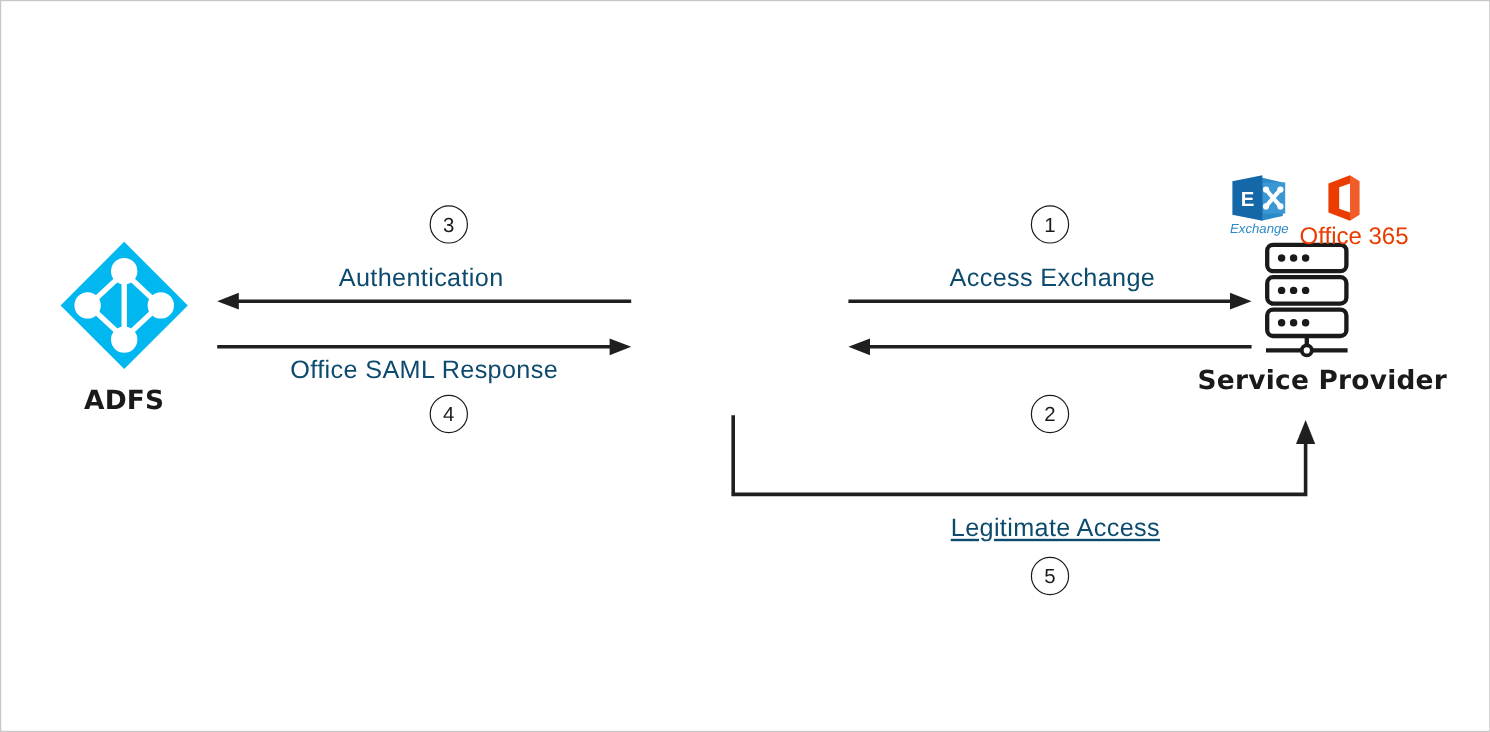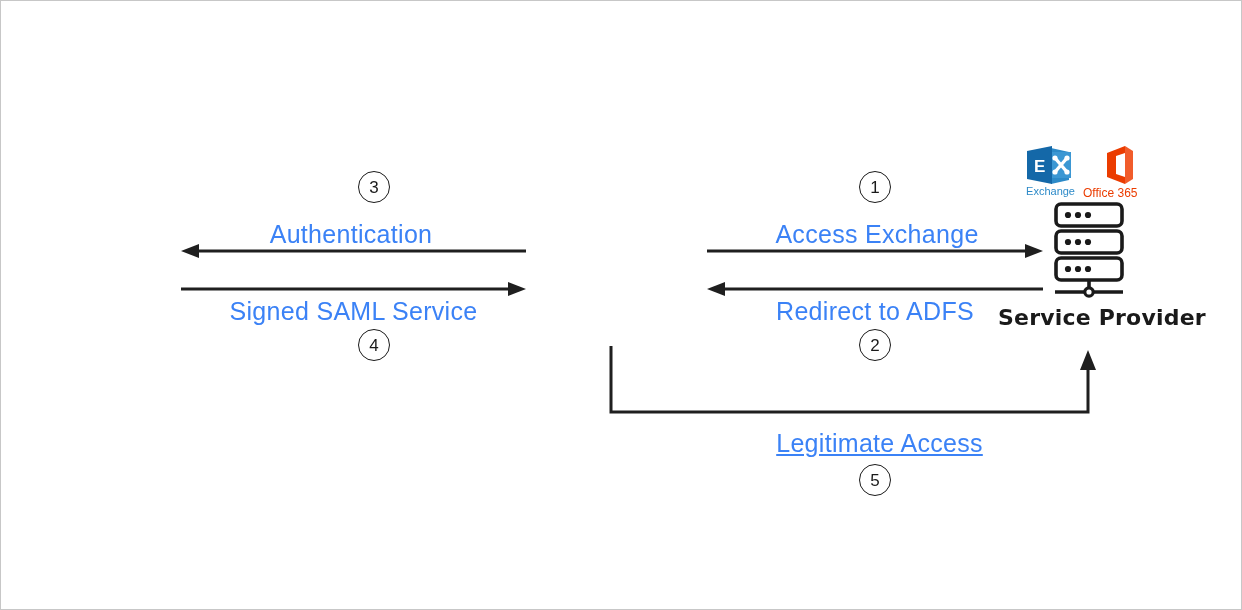--- a/index.html
+++ b/index.html
@@ -27,22 +27,22 @@
     font-weight: bold;
     font-size: 22px;
     color: #1a1a1a;
     letter-spacing: 0.2px;
     text-align: center;
     white-space: nowrap;
   }
   .flow-label {
     font-family: "Liberation Sans", sans-serif;
     font-weight: 400;
-    font-size: 25px;
-    color: #3b82f6;
+    font-size: 21px;
+    color: #0c4a6e;
     text-align: center;
     white-space: nowrap;
     letter-spacing: 0.3px;
   }
   .step-badge {
     width: 32px;
     height: 32px;
     border: 1.6px solid #1a1a1a;
     border-radius: 50%;
     box-sizing: border-box;
@@ -54,32 +54,53 @@
     color: #1a1a1a;
     line-height: 1;
   }
   .brand-caption {
     font-family: "Liberation Sans", sans-serif;
     font-size: 11px;
     white-space: nowrap;
   }
   .o365-caption {
     font-family: "Liberation Sans", sans-serif;
-    font-size: 12px;
+    font-size: 20px;
     white-space: nowrap;
   }
 
   
   svg { display: block; overflow: visible; }
 </style>
 </head>
 <body>
 
 <div id="canvas">
 
+  <div class="abs" style="left:45px; top:196px;">
+    <div>
+      <svg width="115" height="115" viewBox="0 0 115 115">
+        <rect x="20" y="20" width="75" height="75" transform="rotate(45 57.5 57.5)" fill="#00b7ef"></rect>
+        <g stroke="#ffffff" stroke-width="4.5" fill="none">
+          <line x1="57.5" y1="30" x2="28" y2="57.5"></line>
+          <line x1="57.5" y1="30" x2="87" y2="57.5"></line>
+          <line x1="28" y1="57.5" x2="57.5" y2="85"></line>
+          <line x1="87" y1="57.5" x2="57.5" y2="85"></line>
+          <line x1="57.5" y1="30" x2="57.5" y2="85"></line>
+        </g>
+        <g fill="#ffffff">
+          <circle cx="57.5" cy="29" r="11"></circle>
+          <circle cx="27" cy="57.5" r="11"></circle>
+          <circle cx="88" cy="57.5" r="11"></circle>
+          <circle cx="57.5" cy="86" r="11"></circle>
+        </g>
+      </svg>
+    </div>
+    <div class="node-label" style="width:115px; margin-top:10px;">ADFS</div>
+  </div>
 
 
   <div class="abs" style="left:1042px; top:201px;">
     <div>
       <svg width="92" height="95" viewBox="0 0 92 95">
         <g fill="none" stroke="#1a1a1a" stroke-width="3.6">
           <rect x="13" y="2" width="66" height="22" rx="5" ry="5"></rect>
           <rect x="13" y="29" width="66" height="22" rx="5" ry="5"></rect>
           <rect x="13" y="56" width="66" height="22" rx="5" ry="5"></rect>
           <line x1="46" y1="78" x2="46" y2="86"></line>
@@ -114,21 +135,21 @@
         <g fill="#ffffff">
           <circle cx="30" cy="12" r="2.6"></circle>
             <circle cx="42" cy="12" r="2.6"></circle>
           <circle cx="30" cy="26" r="2.6"></circle>
             <circle cx="42" cy="26" r="2.6"></circle>
         </g>
         <path d="M2 5 L27 0 V38 L2 33 Z" fill="#1468a8"></path>
         <text x="9" y="26" font-family="Liberation Sans, sans-serif" font-size="17" font-weight="bold" fill="#ffffff">E</text>
       </svg>
     </div>
-    <div class="brand-caption" style="color:#2c8ac8; margin-top:1px; text-align:right; width:50px;">Exchange</div>
+    <div class="brand-caption" style="color:#2c8ac8; margin-top:1px; text-align:left; width:50px;font-style:italic;">Exchange</div>
   </div>
 
   <div class="abs" style="left:1098px; top:143px;">
     <div style="margin-left:4px;">
       <svg width="34" height="42" viewBox="0 0 34 42">
         <path d="M4 9 L22 2 V40 L4 33 Z" fill="#eb3c00"></path>
         <path d="M22 2 L30 7 V35 L22 40 Z" fill="#f15c2b"></path>
         <path d="M13 12 L22 9 V33 L13 30 Z" fill="#ffffff"></path>
       </svg>
     </div>
@@ -145,21 +166,21 @@
       <path d="M0 10 L18 3 L18 17 Z" fill="#1f1f1f"></path>
     </svg>
   </div>
 
   <div class="abs" style="left:180px; top:278px;">
     <svg width="345" height="20" viewBox="0 0 345 20">
       <line x1="0" y1="10" x2="331" y2="10" stroke="#1f1f1f" stroke-width="3"></line>
       <path d="M345 10 L327 3 L327 17 Z" fill="#1f1f1f"></path>
     </svg>
   </div>
-  <div class="abs flow-label" style="left:180px; top:296px; width:345px;">Signed SAML Service</div>
+  <div class="abs flow-label" style="left:180px; top:296px; width:345px;">Office SAML Response</div>
   <div class="abs" style="left:357px; top:328px;">
     <div class="step-badge">4</div>
   </div>
 
   <div class="abs" style="left:858px; top:170px;">
     <div class="step-badge">1</div>
   </div>
   <div class="abs flow-label" style="left:706px; top:219px; width:340px;">Access Exchange</div>
   <div class="abs" style="left:706px; top:240px;">
     <svg width="336" height="20" viewBox="0 0 336 20">
@@ -167,21 +188,20 @@
       <path d="M336 10 L318 3 L318 17 Z" fill="#1f1f1f"></path>
     </svg>
   </div>
 
   <div class="abs" style="left:706px; top:278px;">
     <svg width="336" height="20" viewBox="0 0 336 20">
       <line x1="14" y1="10" x2="336" y2="10" stroke="#1f1f1f" stroke-width="3"></line>
       <path d="M0 10 L18 3 L18 17 Z" fill="#1f1f1f"></path>
     </svg>
   </div>
-  <div class="abs flow-label" style="left:706px; top:296px; width:336px;">Redirect to ADFS</div>
   <div class="abs" style="left:858px; top:328px;">
     <div class="step-badge">2</div>
   </div>
 
   <div class="abs" style="left:600px; top:345px;">
     <svg width="500" height="80" viewBox="0 0 500 80">
       <path d="M10 0 V66 H487 V22" fill="none" stroke="#1f1f1f" stroke-width="3" stroke-linejoin="miter"></path>
       <path d="M487 4 L479 24 L495 24 Z" fill="#1f1f1f"></path>
     </svg>
   </div>

